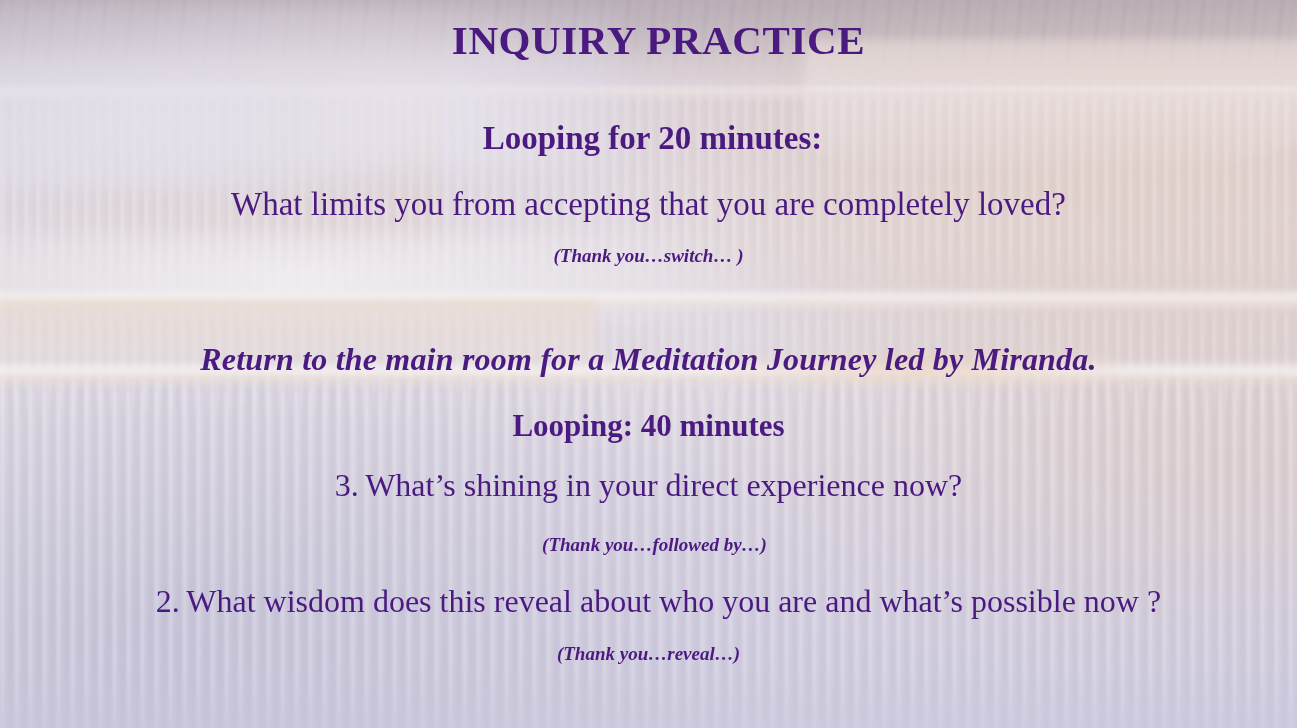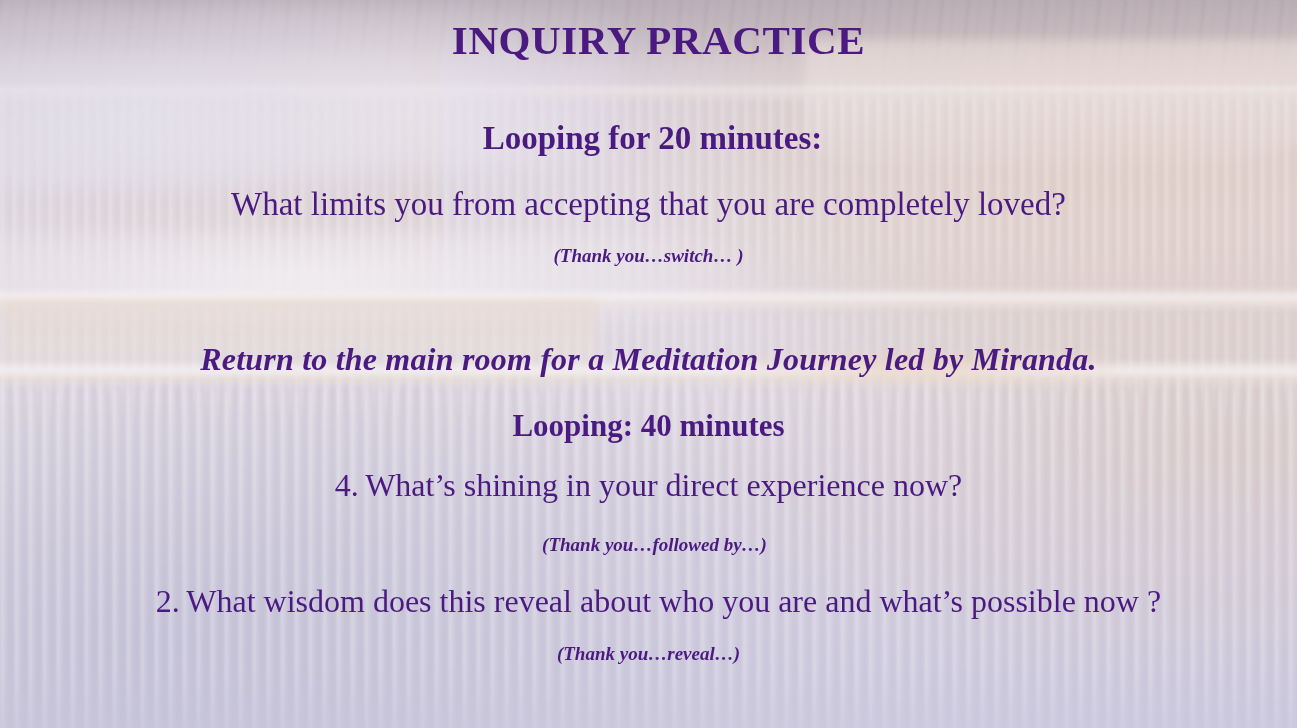--- a/index.html
+++ b/index.html
@@ -306,21 +306,21 @@
     <p class="tx" id="looping-1">Looping for 20 minutes:</p>
 
     <p class="tx" id="note-1">(Thank you…switch… )</p>
 
     <p class="tx" id="question-1">What limits you from accepting that you are completely loved?</p>
 
     <p class="tx" id="return-line">Return to the main room for a Meditation Journey led by Miranda.</p>
 
     <p class="tx" id="looping-2">Looping: 40 minutes</p>
 
-    <p class="tx" id="item-1">4. What’s shining in your direct experience now?</p>
+    <p class="tx" id="item-1">3. What’s shining in your direct experience now?</p>
 
     <p class="tx" id="note-2">(Thank you…followed by…)</p>
 
     <p class="tx" id="item-2">2. What wisdom does this reveal about who you are and what’s possible now ?</p>
 
     <p class="tx" id="note-3">(Thank you…reveal…)</p>
 
   </div>
 </div>
 

